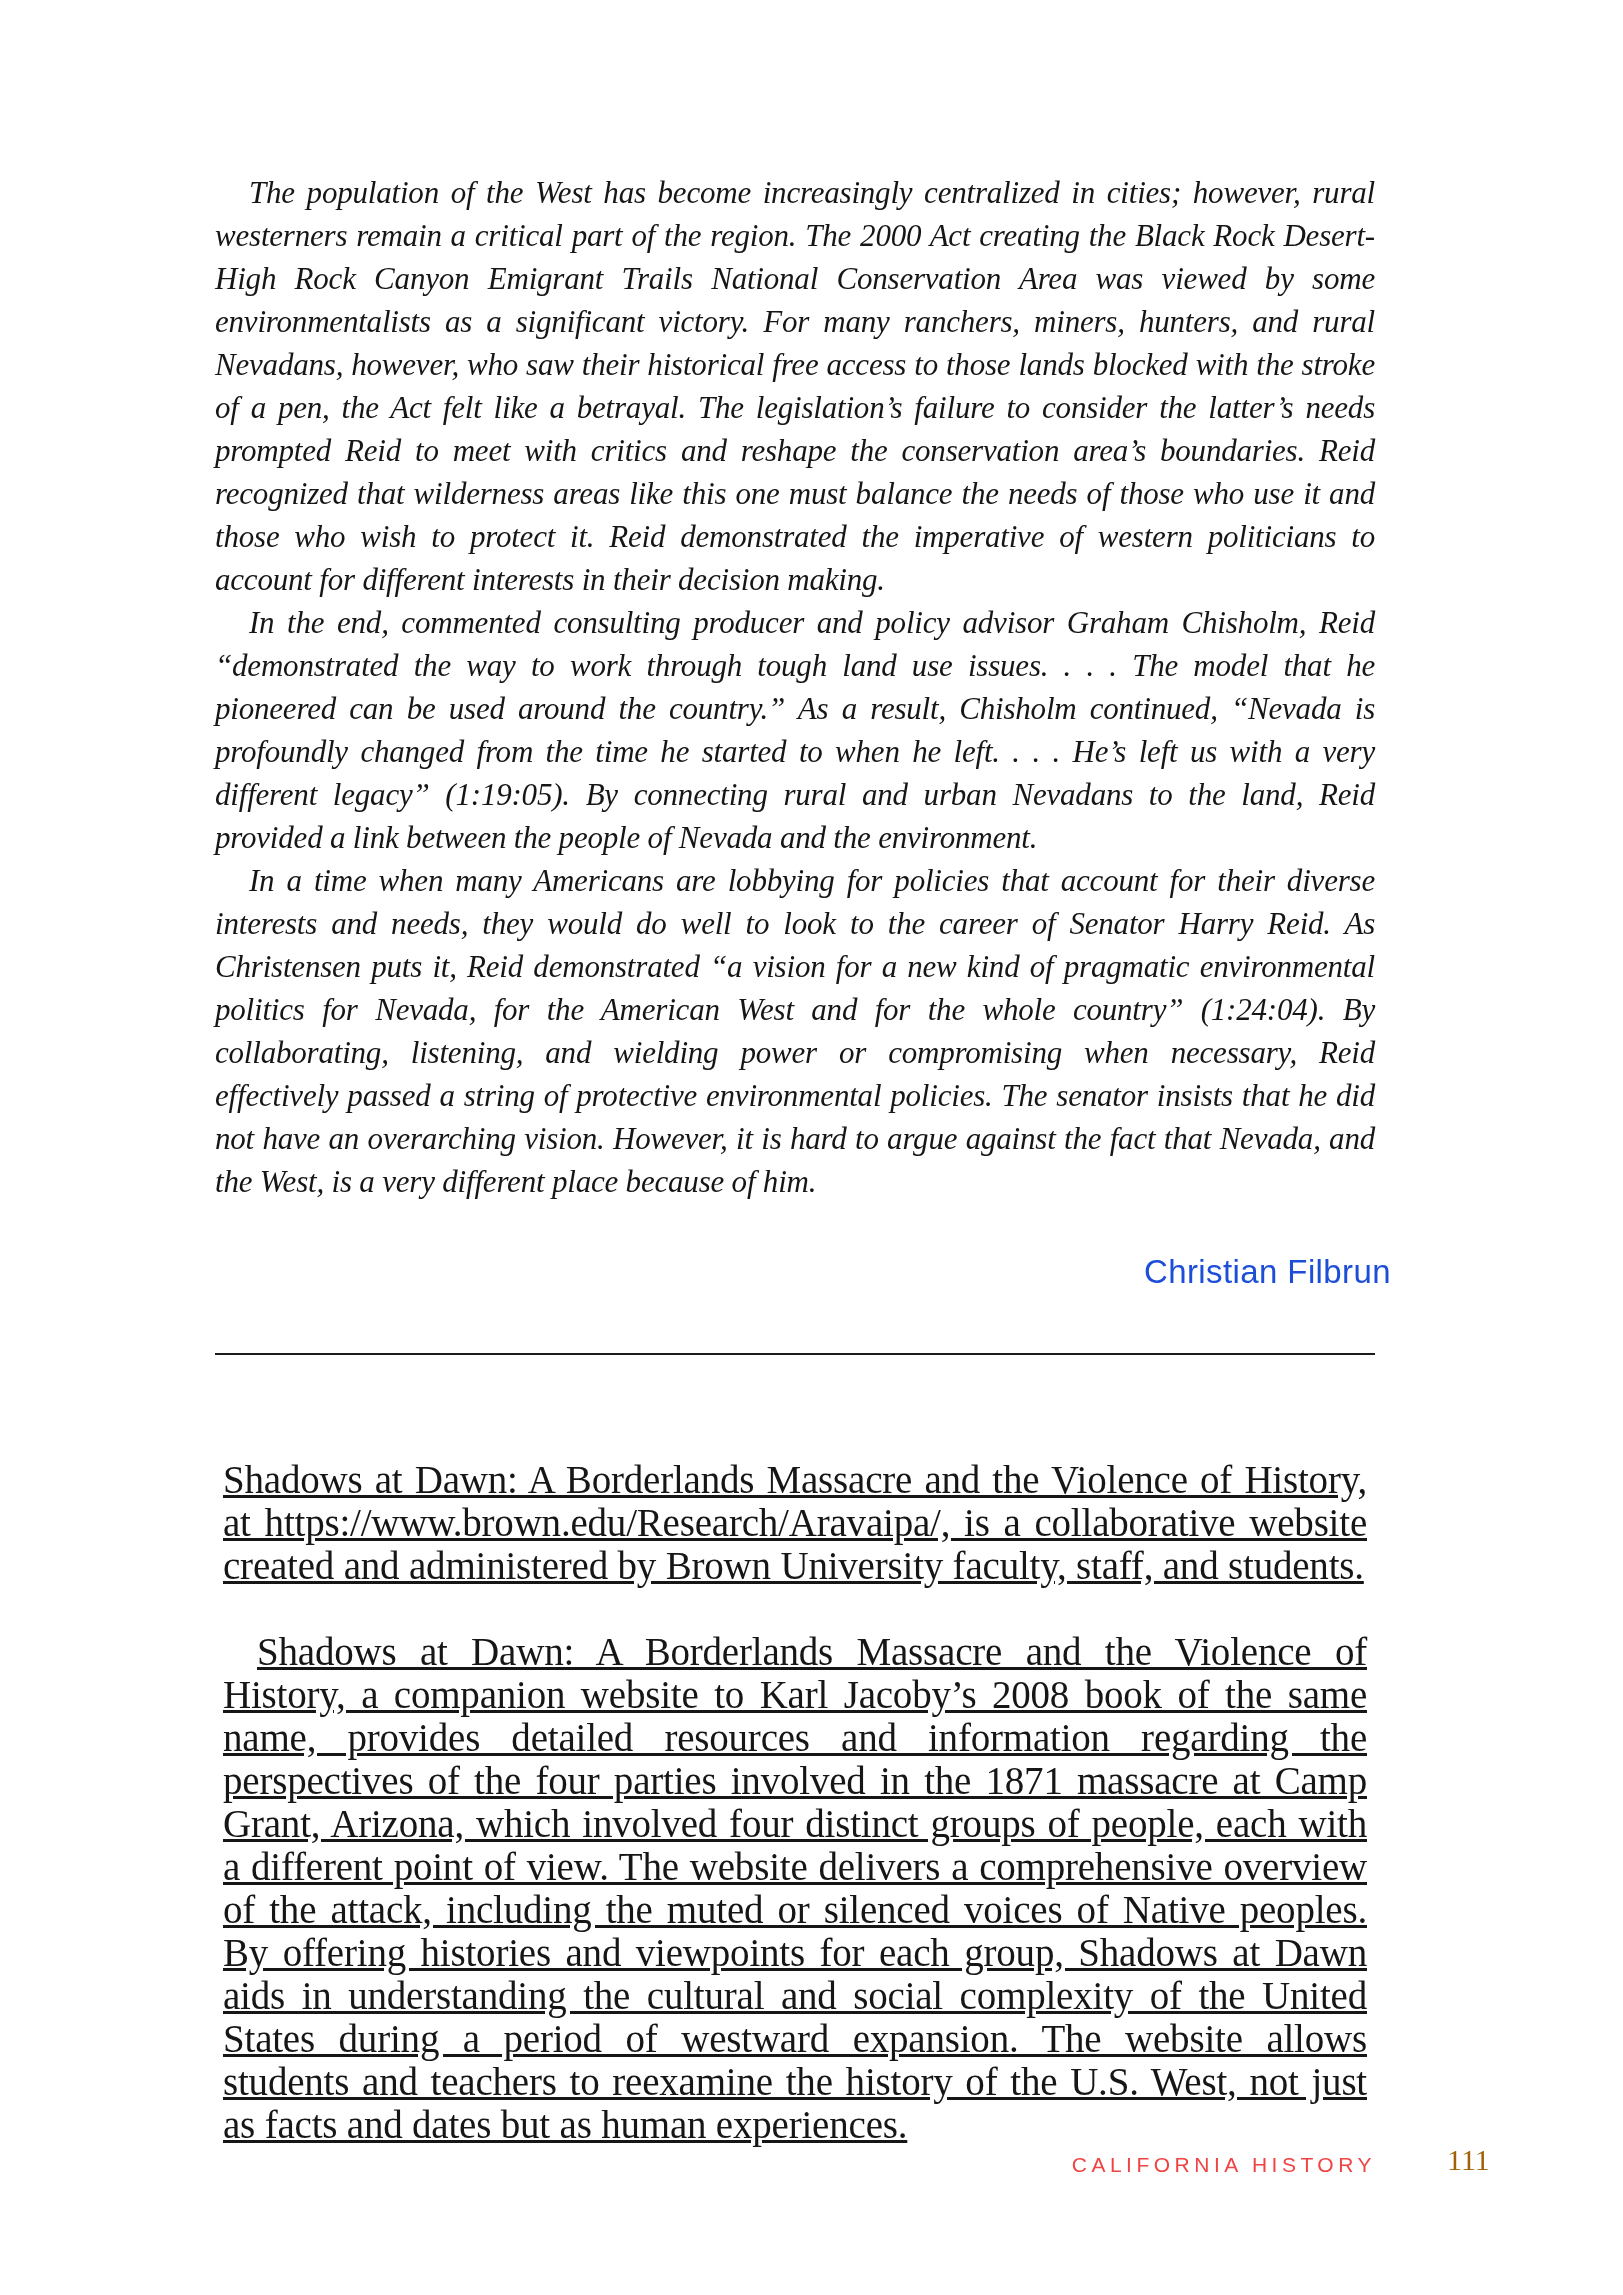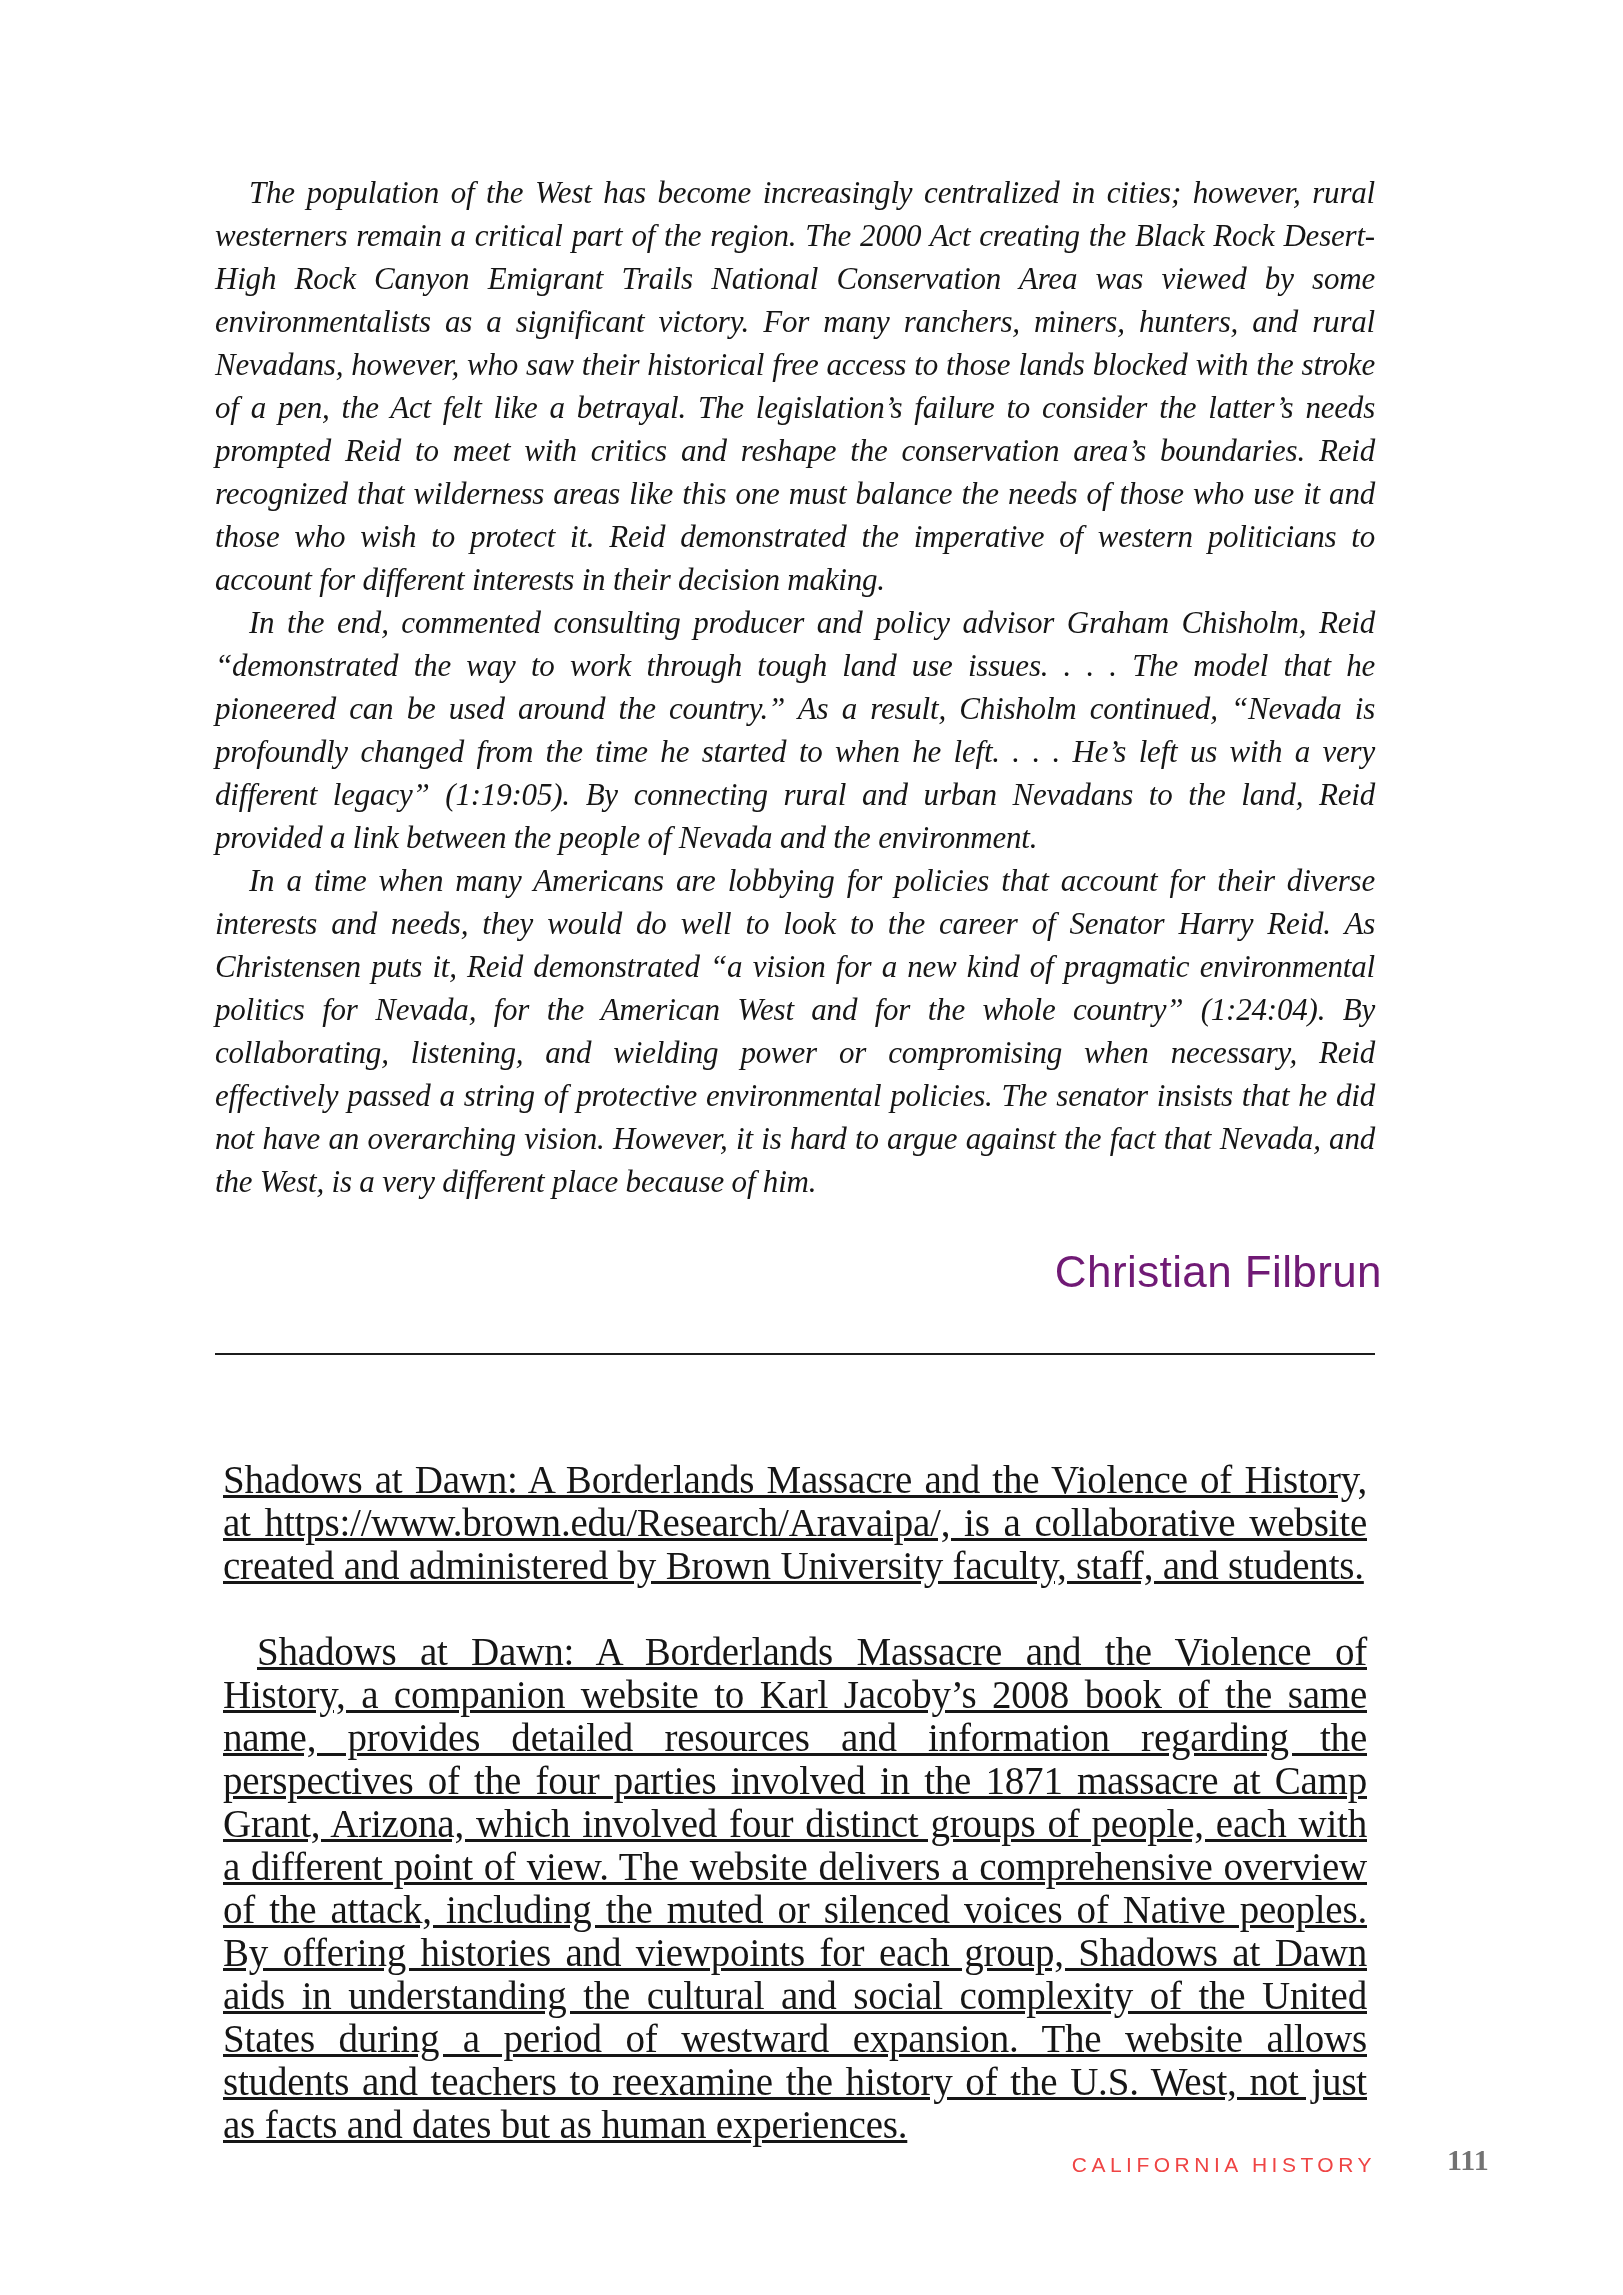--- a/index.html
+++ b/index.html
@@ -26,28 +26,28 @@
   .essay p {
     margin: 0;
     font-size: 31px;
     line-height: 43px;
     text-indent: 34px;
     text-align: justify;
     letter-spacing: -0.2px;
   }
   .signature {
     position: absolute;
-    left: 222px;
+    left: 231px;
     top: 1253px;
     width: 1160px;
     text-align: right;
     font-family: "Liberation Sans", "DejaVu Sans", sans-serif;
-    font-size: 44px;
+    font-size: 33px;
     line-height: 37px;
-    color: #701a75;
+    color: #1d4ed8;
     letter-spacing: 0.4px;
   }
   .divider {
     position: absolute;
     left: 215px;
     top: 1353px;
     width: 1160px;
     height: 2.2px;
     background: #1c1c1c;
     border: none;
@@ -80,24 +80,24 @@
     line-height: 21px;
     letter-spacing: 4.5px;
     color: #ef4444;
     white-space: nowrap;
   }
   .footer-folio {
     position: absolute;
     left: 1447px;
     top: 2145px;
     font-family: "Liberation Serif", "DejaVu Serif", serif;
-    font-weight: bold;
+    font-weight: normal;
     font-size: 30px;
     line-height: 30px;
-    color: #737373;
+    color: #a16207;
   }
 </style>
 </head>
 <body>
 
 <div class="page">
 
   <section class="essay">
     <p>The population of the West has become increasingly centralized in cities; however, rural westerners remain a critical part of the region. The 2000 Act creating the Black Rock Desert-High Rock Canyon Emigrant Trails National Conservation Area was viewed by some environmentalists as a significant victory. For many ranchers, miners, hunters, and rural Nevadans, however, who saw their historical free access to those lands blocked with the stroke of a pen, the Act felt like a betrayal. The legislation’s failure to consider the latter’s needs prompted Reid to meet with critics and reshape the conservation area’s boundaries. Reid recognized that wilderness areas like this one must balance the needs of those who use it and those who wish to protect it. Reid demonstrated the imperative of western politicians to account for different interests in their decision making.</p>
     <p>In the end, commented consulting producer and policy advisor Graham Chisholm, Reid “demonstrated the way to work through tough land use issues. . . . The model that he pioneered can be used around the country.” As a result, Chisholm continued, “Nevada is profoundly changed from the time he started to when he left. . . . He’s left us with a very different legacy” (1:19:05). By connecting rural and urban Nevadans to the land, Reid provided a link between the people of Nevada and the environment.</p>

